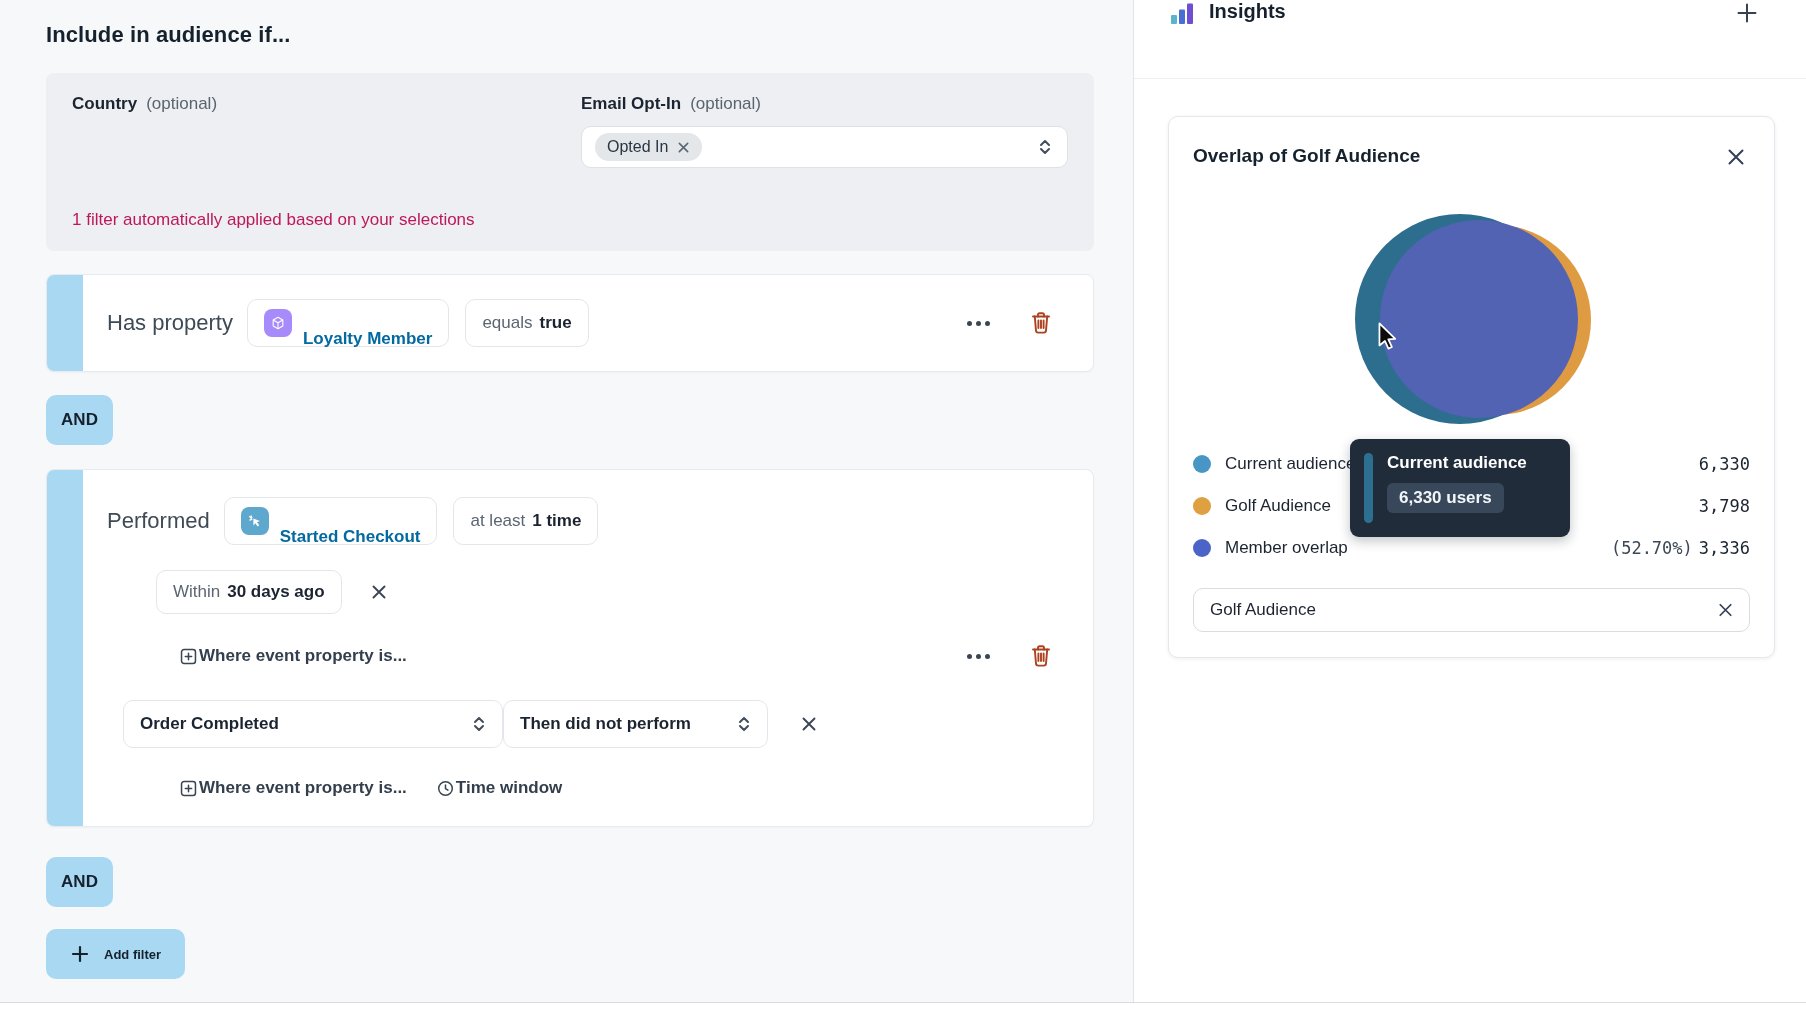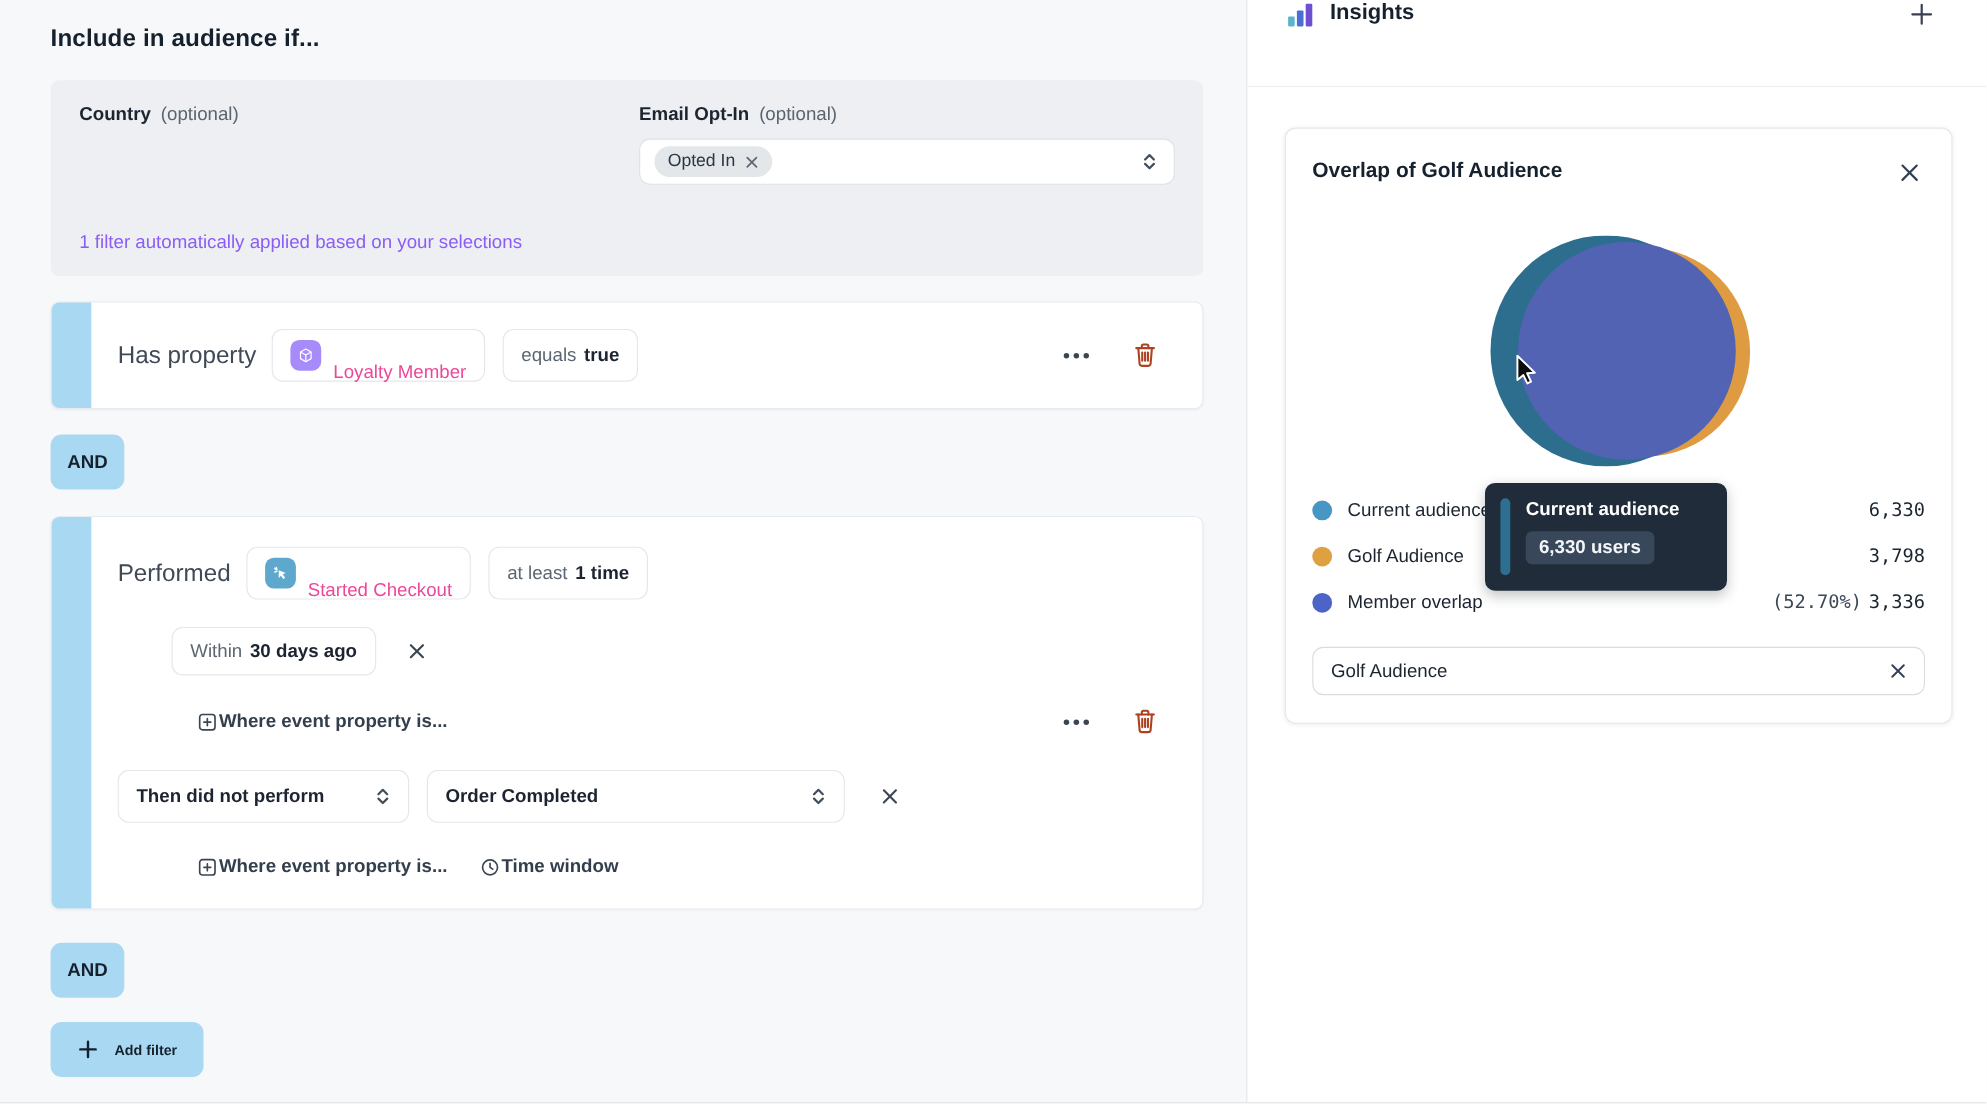--- a/index.html
+++ b/index.html
@@ -17,35 +17,35 @@
   .geo-col { position:relative; }
   .geo-label-row { display:flex; align-items:baseline; gap:9px; }
   .geo-label { font-size:17px; font-weight:700; color:#1b2430; }
   .geo-optional { font-size:17px; color:#59646f; }
   .select-box { margin-top:12px; height:42px; background:#fff; border:1px solid #dde2e7;
     border-radius:10px; display:flex; align-items:center; padding:0 13px; }
   .chip { background:#e3e7ea; border-radius:15px; padding:5px 12px; display:inline-flex;
     align-items:center; gap:9px; font-size:16px; color:#2a3542; }
   .chip .x-icon svg { display:block; }
   .select-caret { margin-left:auto; display:flex; }
-  .geo-note { grid-column:1 / -1; align-self:end; font-size:17px; color:#8b5cf6; }
+  .geo-note { grid-column:1 / -1; align-self:end; font-size:17px; color:#be185d; }
 
   .filter-card { position:relative; margin-top:23px; background:#fff;
     border:1px solid #e7eaee; border-radius:8px; box-shadow:0 1px 2px rgba(25,35,50,.03); }
   .stripe { position:absolute; left:0; top:0; bottom:0; width:36px; background:#a9d8f2;
     border-radius:7px 0 0 7px; }
   .card-body { margin-left:36px; padding-left:24px; position:relative; height:100%; }
 
   .card-1 { height:98px; }
   .card-1 .card-body { display:flex; align-items:center; }
   .plain-label { font-size:22px; color:#3f4a56; }
   .pill-btn { display:inline-flex; align-items:center; gap:11px; background:#fff;
     border:1px solid #e3e7eb; border-radius:10px; padding:0 16px; height:48px;
     font-size:17px; cursor:pointer; }
-  .pill-btn .strong { font-weight:400; color:#ec4899;margin-top:31px; }
+  .pill-btn .strong { font-weight:700; color:#0369a1;margin-top:31px; }
   .pill-btn .muted { color:#5b6672; }
   .pill-btn .bold { font-weight:700; color:#1b2430; }
   .mini-tile { width:28px; height:28px; border-radius:8px; display:flex;
     align-items:center; justify-content:center; flex:0 0 auto; }
   .tile-purple { background:#a78bfa; }
   .tile-teal { background:#5fa8cd; }
   .gap14 { margin-left:14px; } .gap16 { margin-left:16px; }
 
   .row-icons { position:absolute; right:40px; display:flex; align-items:center; gap:39px; }
   .dots { display:flex; gap:4px; }
@@ -262,28 +262,28 @@
                   <path d="M4 6.5h16"></path>
                   <path d="M9 6.5V4.8c0-.9.7-1.6 1.6-1.6h2.8c.9 0 1.6.7 1.6 1.6v1.7"></path>
                   <path d="M5.8 6.5l1.2 14.2c.1 1.1 1 1.9 2.1 1.9h5.8c1.1 0 2-.8 2.1-1.9l1.2-14.2"></path>
                   <path d="M9.4 10.5v7.5M12 10.5v7.5M14.6 10.5v7.5"></path>
                 </svg>
             </button>
           </span>
         </div>
 
         <div class="frow frow-4">
+          <button class="select-btn sel-event">
+            <span>Order Completed</span>
+            <svg width="18" height="20" viewBox="0 0 18 20">
+                <path d="M5 8l4-4 4 4M5 12l4 4 4-4" fill="none" stroke="#434e5b" stroke-width="2" stroke-linecap="round" stroke-linejoin="round"></path>
+              </svg>
+          </button>
           <button class="select-btn sel-then">
             <span>Then did not perform</span>
-            <svg width="18" height="20" viewBox="0 0 18 20">
-                <path d="M5 8l4-4 4 4M5 12l4 4 4-4" fill="none" stroke="#434e5b" stroke-width="2" stroke-linecap="round" stroke-linejoin="round"></path>
-              </svg>
-          </button>
-          <button class="select-btn sel-event">
-            <span>Order Completed</span>
             <svg width="18" height="20" viewBox="0 0 18 20">
                 <path d="M5 8l4-4 4 4M5 12l4 4 4-4" fill="none" stroke="#434e5b" stroke-width="2" stroke-linecap="round" stroke-linejoin="round"></path>
               </svg>
           </button>
           <button class="icon-btn close-x">
             <svg width="22" height="22" viewBox="0 0 24 24">
                 <path d="M6 6l12 12M18 6L6 18" stroke="#3b4653" stroke-width="2.1" stroke-linecap="round"></path>
               </svg>
           </button>
         </div>

